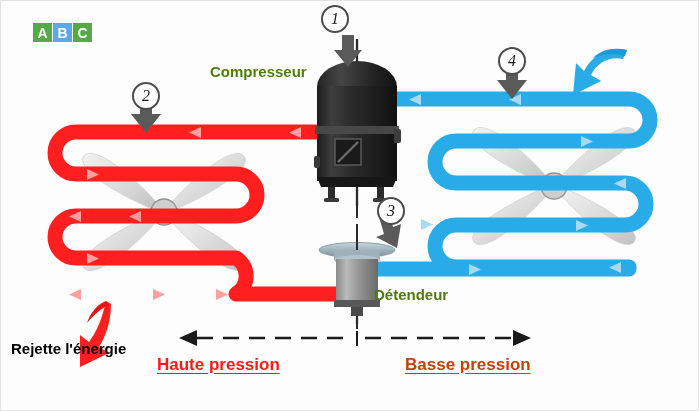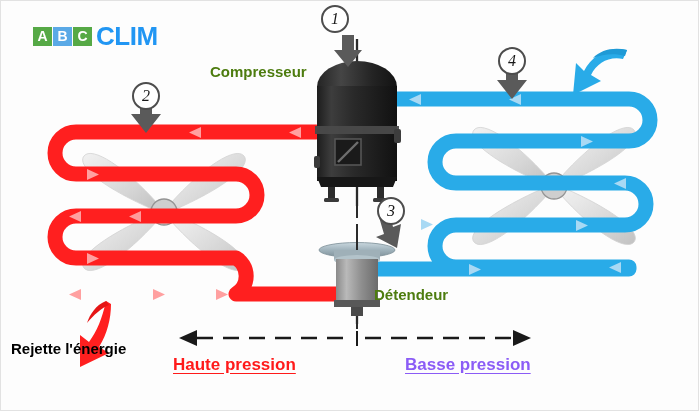--- a/index.html
+++ b/index.html
@@ -31,21 +31,21 @@
 
   
   .lbl{
     position:absolute;white-space:nowrap;
     font-family:"Liberation Sans",sans-serif;
     font-weight:bold;line-height:1;
   }
   .lbl-dark{color:#4d7c0f;font-size:15px;}
   .lbl-black{color:#000000;font-size:15px;}
   .lbl-hp{color:#ff1a1a;font-size:17px;text-decoration:underline;text-underline-offset:3px;}
-  .lbl-bp{color:#8b5cf6;font-size:17px;text-decoration:underline;text-underline-offset:3px;}
+  .lbl-bp{color:#c2410c;font-size:17px;text-decoration:underline;text-underline-offset:3px;}
 
   .num{
     position:absolute;width:28px;height:28px;border-radius:50%;
     background:#ffffff;border:2.2px solid #4d4d4d;
     display:flex;align-items:center;justify-content:center;
     font-family:"Liberation Serif",serif;font-style:italic;
     font-size:16px;color:#1a1a1a;box-sizing:border-box;
   }
 </style>
 </head>
@@ -234,33 +234,32 @@
       <path d="M 105,300 C 101,318 96,330 88,341 L 79,334 L 79,366 L 108,352 L 98,346
                C 106,333 110,318 110,303 Z" fill="#ff1f1f"></path>
       <path d="M 105,300 C 95,304 89,313 86,322 C 93,314 100,307 108,304 Z" fill="#e51515"></path>
     </g>
   </svg>
 
   <div class="logo">
     <span class="logo-box lb-green">A</span>
     <span class="logo-box lb-blue">B</span>
     <span class="logo-box lb-green">C</span>
-    <span class="logo-word">CLIM</span>
   </div>
 
   <div class="lbl lbl-dark" style="left:209px;top:63px;">Compresseur</div>
 
 
   <div class="lbl lbl-dark" style="left:373px;top:286px;">Détendeur</div>
 
 
 
   <div class="lbl lbl-black" style="left:10px;top:340px;">Rejette l'énergie</div>
 
-  <div class="lbl lbl-hp" style="left:172px;top:355px;">Haute pression</div>
+  <div class="lbl lbl-hp" style="left:156px;top:355px;">Haute pression</div>
 
   <div class="lbl lbl-bp" style="left:404px;top:355px;">Basse pression</div>
 
   <div class="num" style="left:320px;top:4px;">1</div>
   <div class="num" style="left:131px;top:81px;">2</div>
   <div class="num" style="left:376px;top:196px;">3</div>
   <div class="num" style="left:497px;top:46px;">4</div>
 
 </div>
 

